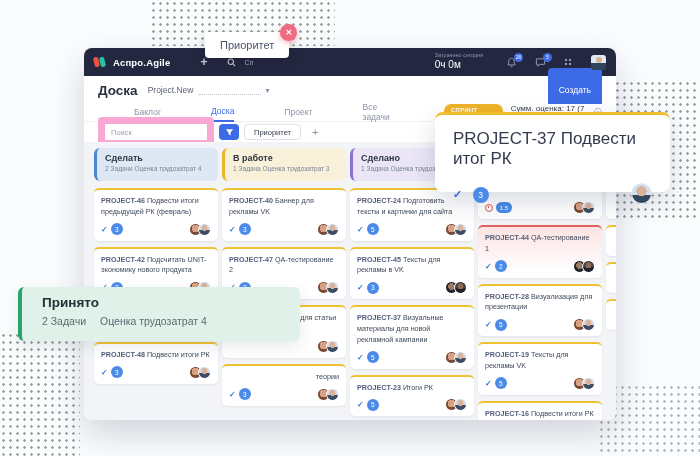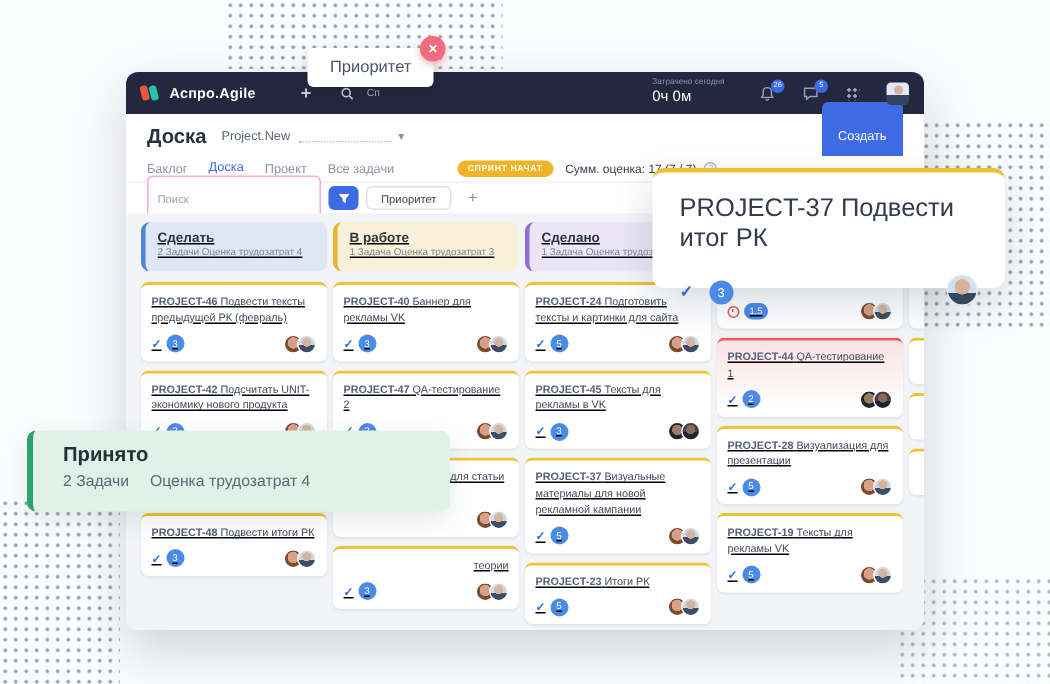--- a/index.html
+++ b/index.html
@@ -39,36 +39,36 @@
   .toolbar { height:28px; flex:none; display:flex; align-items:center; padding:0 14px; background:#fff; }
   .board-label { font-size:13.5px; font-weight:bold; color:#2a3040; margin-right:10px; }
   .project-name { font-size:8.5px; color:#5a6375; }
   .dotline { width:62px; border-bottom:1px dotted #b9c0cc; margin:0 4px 0 6px; height:10px; }
   .chev { color:#8a92a6; font-size:8px; }
   .toolspacer { flex:1; }
   .create-btn { background:#3d6be5; color:#fff; font-size:8.5px; border:none; border-radius:4px; padding:17px 11px; cursor:pointer; font-family:inherit; }
 
   
   .tabsrow { height:18px; flex:none; display:flex; align-items:center; padding:0 14px; background:#fff; border-bottom:1px solid #eef0f4; }
-  .tab { font-size:8.5px; color:#8a92a6; margin-right:14px; padding:3px 0 4px; cursor:pointer; }
+  .tab { font-size:8.5px; color:#8a92a6; margin-right:14px; padding:3px 0 4px; cursor:pointer;margin-left:36px; }
   .tab.active { color:#3d6be5; border-bottom:2px solid #3d6be5; }
   .sprint-badge { background:#f0b429; color:#fff; font-size:5.8px; font-weight:bold; letter-spacing:.4px; border-radius:7px; padding:2.5px 7px; margin:0 8px 0 28px; }
   .sprint-summary { font-size:8px; color:#3a4152; }
   .qicon { width:9px; height:9px; border:1px solid #aeb5c4; color:#aeb5c4; border-radius:50%; font-size:6px; display:inline-flex; align-items:center; justify-content:center; margin-left:5px; }
 
   
   .filterrow { height:20px; flex:none; display:flex; align-items:center; padding:0 14px; gap:5px; background:#fff; }
-  .search-input { width:116px; height:30px; border:1px solid #f9a8d4; border-radius:4px; font-size:7.5px; padding:0 6px; color:#3a4152; font-family:inherit; }
+  .search-input { width:116px; height:30px; border:7px solid #f9a8d4; border-radius:4px; font-size:7.5px; padding:0 6px; color:#3a4152; font-family:inherit; }
   .search-input::placeholder { color:#9aa1b2; }
   .funnel-btn { width:20px; height:16px; background:#3d6be5; border:none; border-radius:4px; display:flex; align-items:center; justify-content:center; cursor:pointer; }
   .chip-btn { height:16px; background:#fff; border:1px solid #dde1e8; border-radius:4px; font-size:7.5px; color:#3a4152; padding:0 9px; cursor:pointer; font-family:inherit; }
   .plus-btn { color:#8a92a6; font-size:11px; margin-left:6px; cursor:pointer; background:none; border:none; font-family:inherit; }
 
   
-  .board { flex:1; background:#f2f4f7; padding:6px 10px 12px; display:flex; gap:4px; overflow:hidden;text-decoration:underline; }
+  .board { flex:1; background:#f2f4f7; padding:6px 10px 12px; display:flex; gap:4px; overflow:hidden; }
   .col { width:124px; flex:none; }
   .col-header { border-radius:6px; border-left:3px solid #ccc; padding:5px 8px; min-height:33px; }
   .col-name { font-size:9px; font-weight:bold; color:#2e3440; }
   .col-meta { font-size:6.6px; color:#7d8596; margin-top:2px; white-space:nowrap; overflow:hidden; }
   .cards { margin-top:7px; }
   .card { background:#fff; border-radius:5px; border-top:2.5px solid #edc233; box-shadow:0 1px 2px rgba(30,40,60,.08); padding:6px 7px 5px; margin-bottom:6px; cursor:pointer; }
   .card.red { border-top-color:#e26060; background:linear-gradient(180deg,#fbe3e3, #fff 90%); }
   .card.partial .ctitle { text-align:right; }
   .ctitle { font-size:7.2px; line-height:1.5; color:#3f4a5c; }
   .cid { font-weight:bold; color:#55607a;text-align:right; }
@@ -182,21 +182,21 @@
     </div>
 
     <div class="board">
         <div class="col">
     <div class="col-header" style="background: rgb(221, 232, 244); border-left-color: rgb(79, 134, 212);">
       <div class="col-name">Сделать</div>
       <div class="col-meta">2 Задачи  Оценка трудозатрат 4</div>
     </div>
     <div class="cards">
             <div class="card">
-    <p class="ctitle"><span class="cid">PROJECT-46</span> <span>Подвести тексты предыдущей РК (февраль)</span></p>
+    <p class="ctitle"><span class="cid">PROJECT-46</span> <span>Подвести итоги предыдущей РК (февраль)</span></p>
     <span class="descicon"></span>
     <div class="cfooter">
       <span class="cleft">
         <span class="check">✓</span>
         <span class="est">3</span>
 
       </span>
       <span class="avatars light">
         <span class="av a"></span>
         <span class="av b"></span>
@@ -443,20 +443,25 @@
       <span class="cleft">
         <span class="check">✓</span>
         <span class="est">5</span>
 
       </span>
       <span class="avatars light">
         <span class="av a"></span>
         <span class="av b"></span>
       </span>
     </div>
+  </div>
+            <div class="card">
+    <p class="ctitle"><span class="cid">PROJECT-16</span> <span>Подвести итоги РК</span></p>
+    <span class="descicon"></span>
+    
   </div>
           </div>
   </div>
         <div class="col">
     <div class="col-header" style="background: rgb(236, 238, 242); border-left-color: rgb(227, 230, 236);">
       <div class="col-name"></div>
       <div class="col-meta"></div>
     </div>
     <div class="cards">
             <div class="card">

